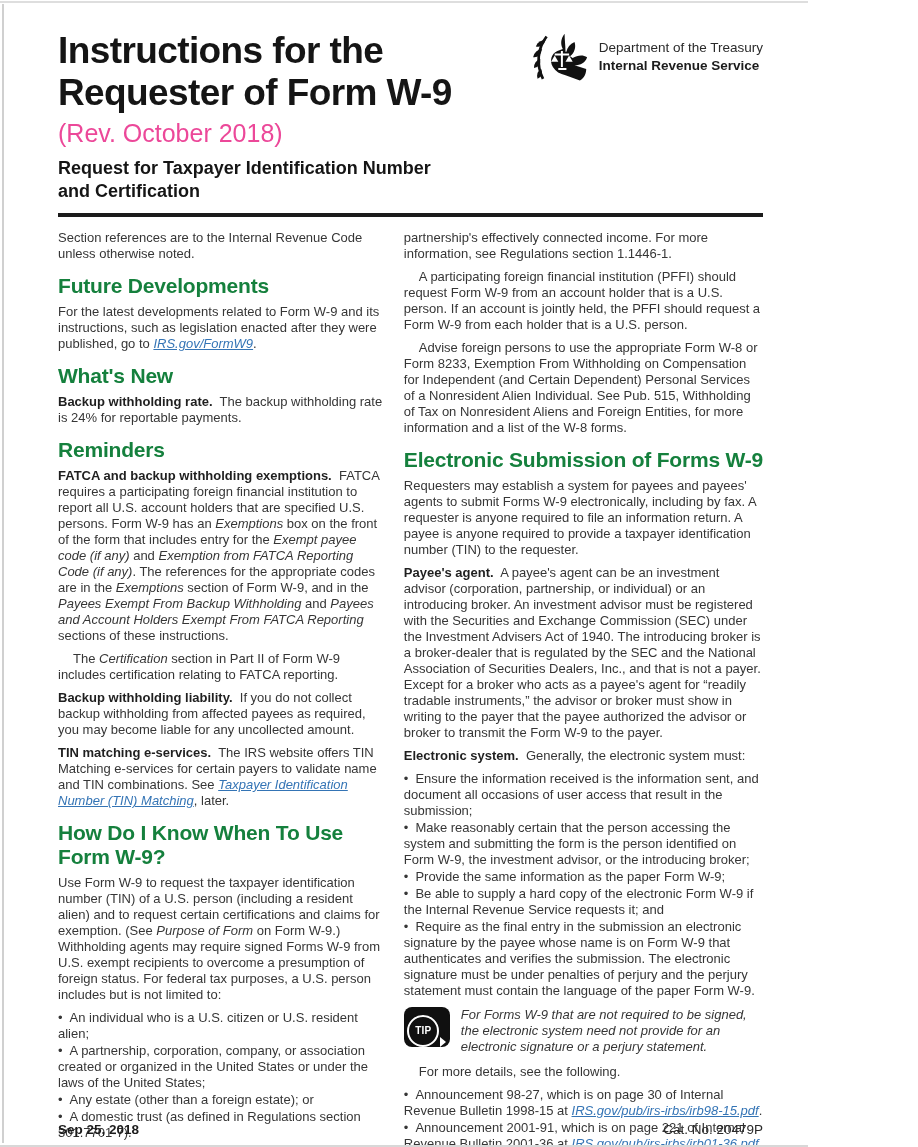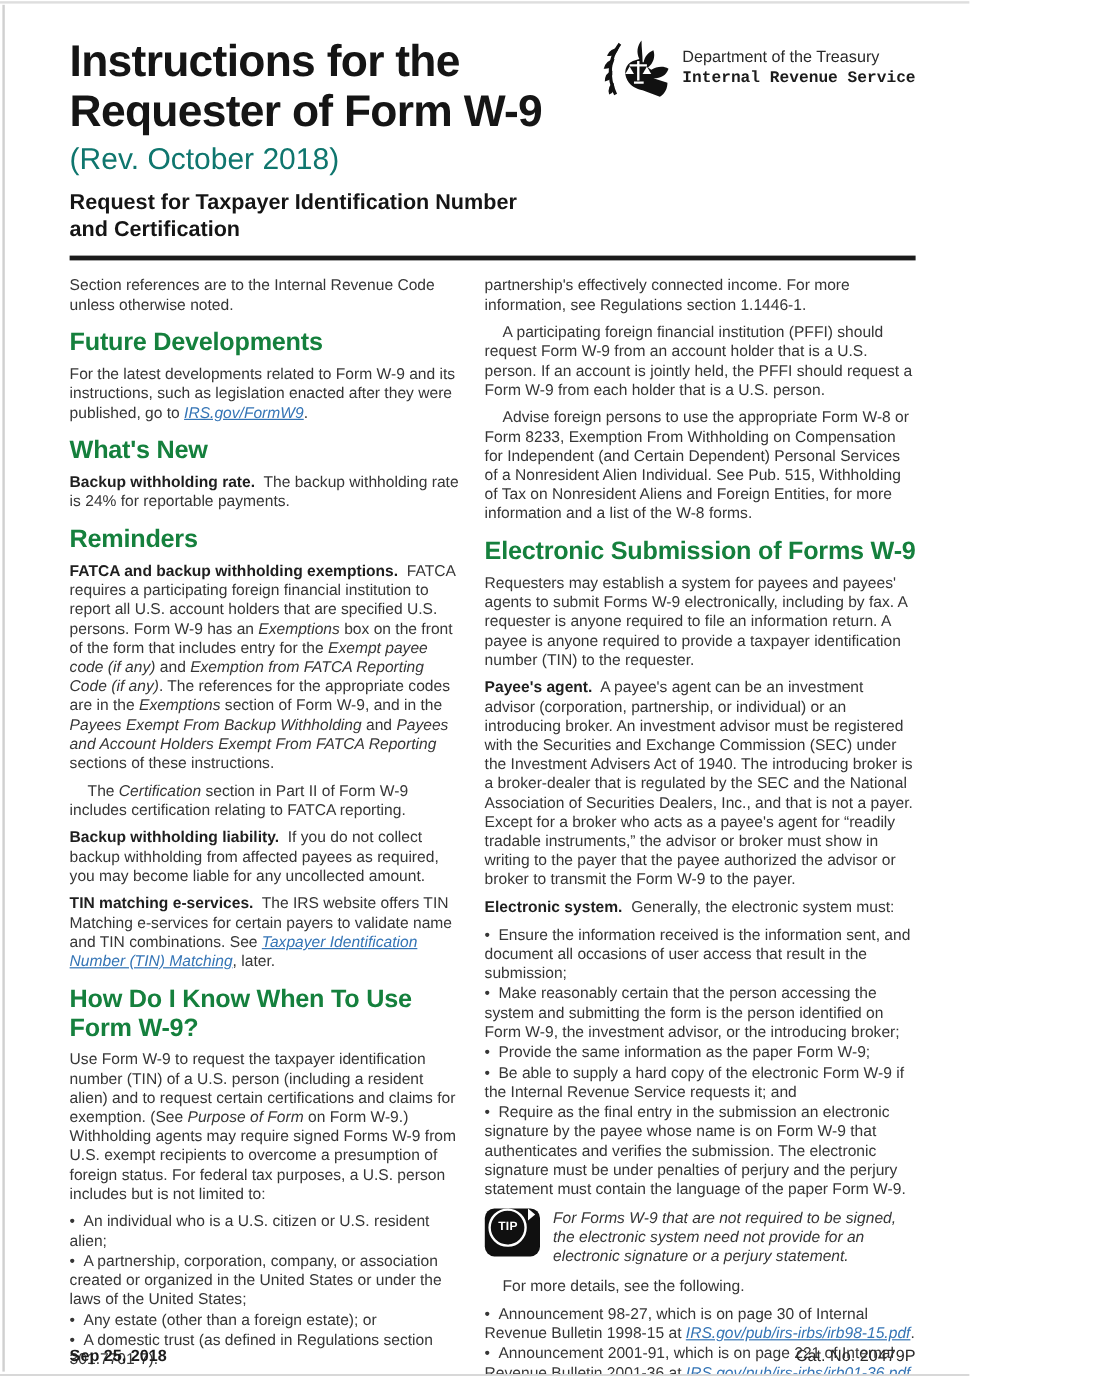--- a/index.html
+++ b/index.html
@@ -4,40 +4,40 @@
 <style>
   html,body{margin:0;padding:0;background:#ffffff;}
   .page{position:relative;width:808px;height:1147px;background:#fff;overflow:hidden;
         font-family:"Liberation Sans",sans-serif;color:#363636;}
   .edge-left{position:absolute;left:2px;top:4px;bottom:4px;width:2px;background:#d0d0d0;}
   .edge-top{position:absolute;top:1px;left:0;right:0;height:2px;background:#dedede;}
   .edge-bottom{position:absolute;bottom:0;left:0;right:0;height:2px;background:#d8d8d8;}
   .content{padding:24px 45px 0 58px;}
   header{display:flex;justify-content:space-between;align-items:flex-start;}
   h1{font-size:37px;line-height:1.13;letter-spacing:-0.6px;margin:6px 0 0;color:#151515;font-weight:700;}
-  .rev{font-size:25px;color:#0f766e;margin-top:5px;}
+  .rev{font-size:25px;color:#ec4899;margin-top:5px;}
   .subtitle{font-size:18px;font-weight:700;margin-top:9px;line-height:1.28;color:#151515;}
   .head-right{display:flex;gap:9px;margin-top:8px;align-items:flex-start;flex:none;}
   .agency{font-size:13.5px;line-height:1.3;color:#2a2a2a;margin-top:7px;}
-  .agency-bold{font-weight:700;color:#1c1c1c;font-family:Liberation Mono, monospace;}
+  .agency-bold{font-weight:700;color:#1c1c1c;}
   .rule{height:4px;background:#1b1b1b;margin:10px 0 13px;}
   .cols{display:flex;gap:18px;}
   .col{width:398px;font-size:13px;line-height:16px;}
   .h2{font-size:21px;font-weight:700;color:#15803d;margin:12px 0 6px;letter-spacing:-0.2px;line-height:1.15;}
   .h2.nowrap{white-space:nowrap;}
   .para{margin:0 0 7px;}
   .para.indent{text-indent:15px;}
   .para.bullet{margin:0 0 1px;}
   .dot{display:inline-block;padding-right:7px;}
   .r-b{font-weight:700;color:#1f1f1f;}
   .r-i{font-style:italic;}
   .lnk{color:var(--link-color,#3474b5);font-style:italic;cursor:pointer;}
   .tip{display:flex;gap:11px;margin:8px 0 9px;align-items:flex-start;}
   .tipicon{width:46px;height:40px;background:#101010;border-radius:8px;flex:none;
-           display:flex;align-items:flex-start;justify-content:center;}
+           display:flex;align-items:flex-end;justify-content:center;}
   .tipcircle{width:28px;height:28px;background:#101010;border:2.5px solid #fff;border-radius:50%;
              display:flex;align-items:center;justify-content:center;}
   .tipword{color:#fff;font-weight:700;font-size:10px;letter-spacing:.2px;}
   .tiparrow{width:0;height:0;border-top:5px solid transparent;border-bottom:5px solid transparent;
             border-left:6px solid #fff;margin-left:1px;}
   .tiptext{font-size:13px;font-style:italic;margin:0;line-height:16px;}
   footer{position:absolute;left:58px;right:45px;bottom:10px;font-size:13.5px;color:#2a2a2a;}
   .fdate{font-weight:700;color:#1c1c1c;position:relative;z-index:1;}
   .fcat{position:absolute;left:0;right:0;text-align:right;}
 </style>

